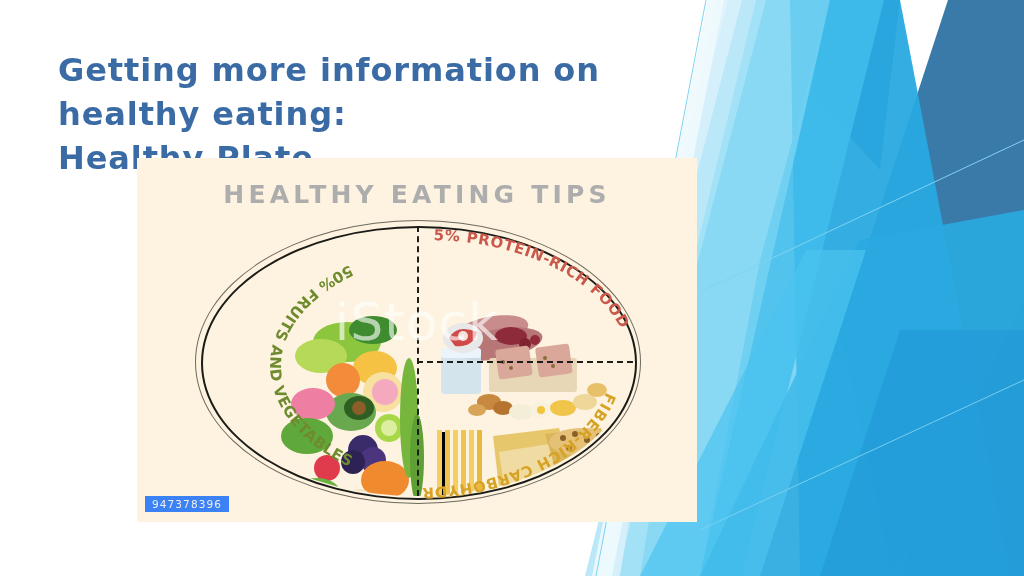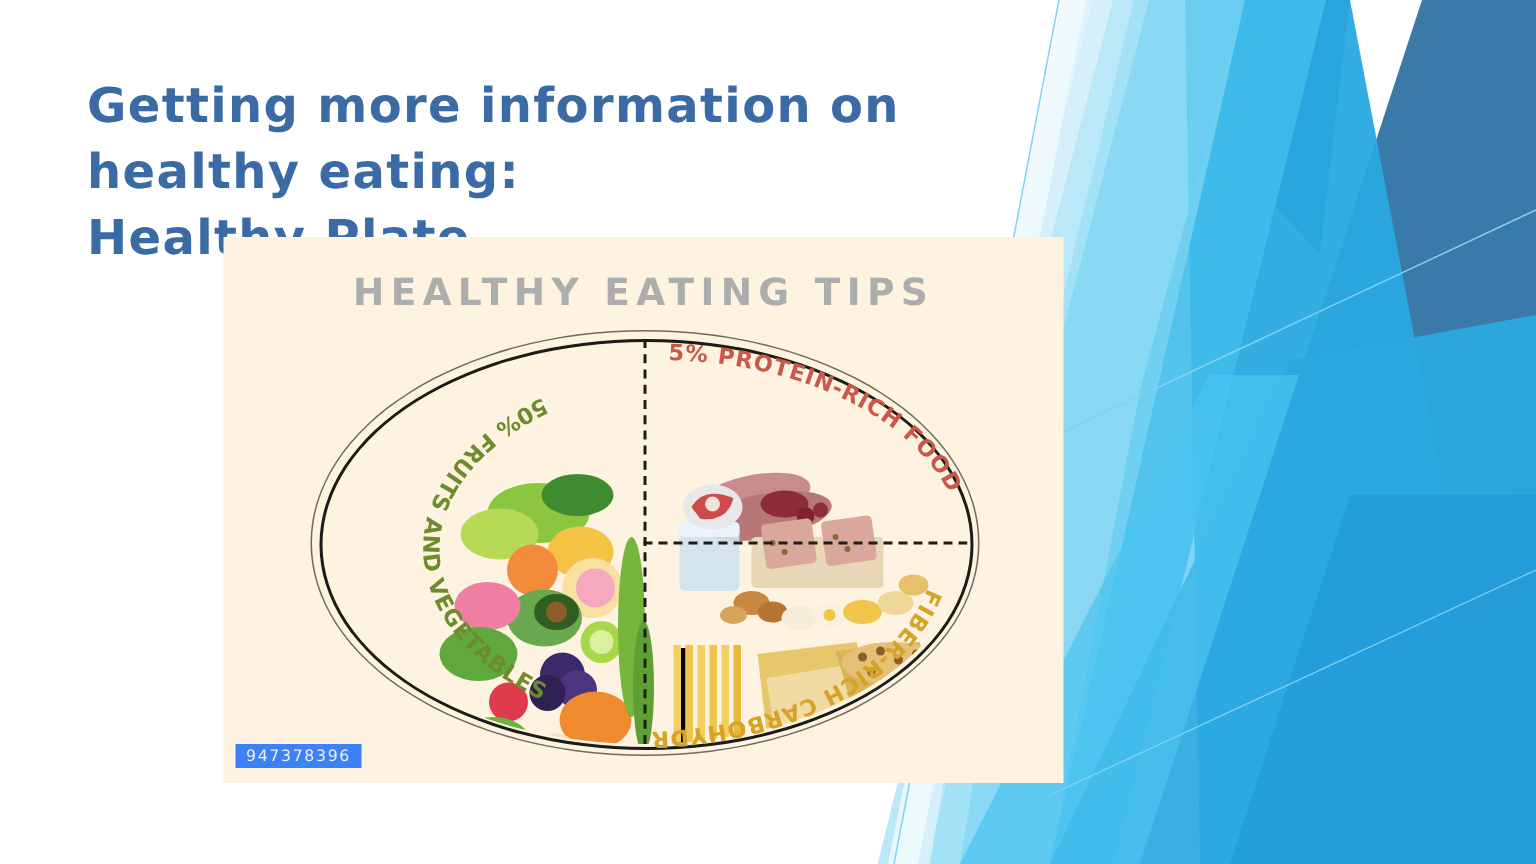--- a/index.html
+++ b/index.html
@@ -50,21 +50,20 @@
 
   
   #picture {
     position: absolute;
     left: 137px;
     top: 158px;
     width: 560px;
     height: 364px;
     background: #FDF3E0;
     overflow: hidden;
-    margin-left: 12px;
   }
 
   #pic-heading {
     position: absolute;
     top: 22px;
     left: 0;
     width: 100%;
     text-align: center;
     font-family: "DejaVu Sans", sans-serif;
     font-size: 25px;
@@ -338,18 +337,19 @@
       </text>
       <text class="arc-text arc-prot">
         <textPath href="#arcProt" startOffset="50%" text-anchor="middle">25% PROTEIN-RICH FOODS</textPath>
       </text>
       <text class="arc-text arc-carb">
         <textPath href="#arcCarb" startOffset="50%" text-anchor="middle">25% FIBER-RICH CARBOHYDRATES</textPath>
       </text>
     </svg>
 
     <div id="watermark">
+      <div id="wm-main">iStock</div>
     </div>
 
     <div id="asset-id">947378396</div>
   </div>
 
 </div>
 
 </body></html>

